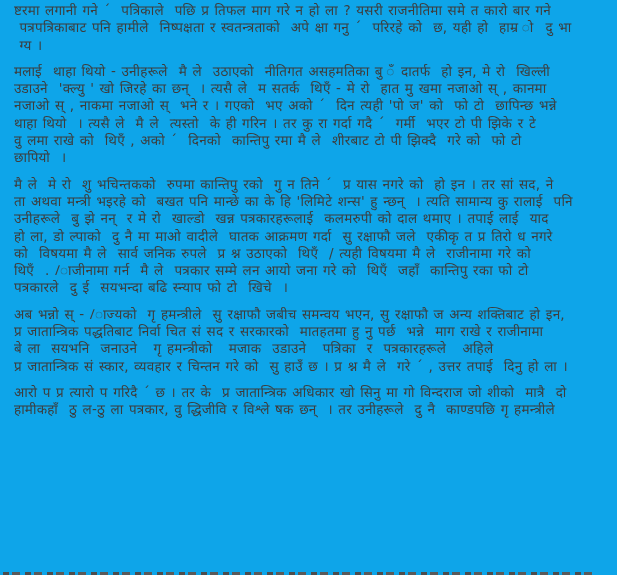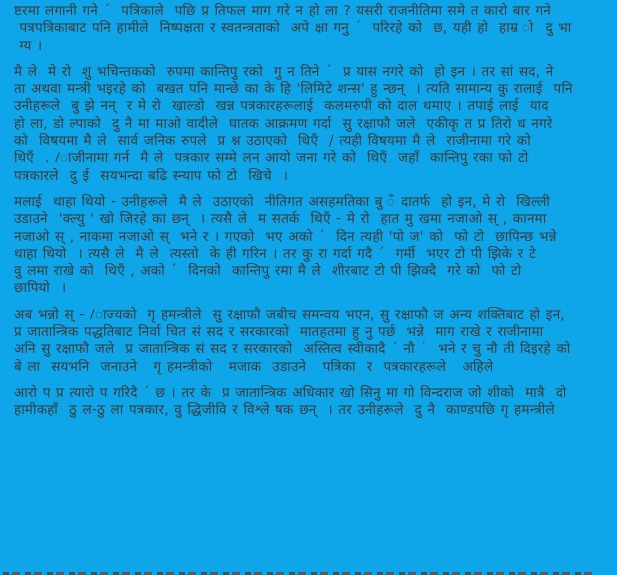--- a/index.html
+++ b/index.html
@@ -41,41 +41,41 @@
 <body>
 
 <div class="page">
   <div class="doc-body" style="color: rgb(61, 61, 61);">
       <div class="para">
         <div class="line">ष्टरमा लगानी गने ˊ  पत्रिकाले  पछि प्र तिफल माग गरे न हो ला ? यसरी राजनीतिमा समे त कारो बार गने</div>
         <div class="line"> पत्रपत्रिकाबाट पनि हामीले  निष्पक्षता र स्वतन्त्रताको  अपे क्षा गनु ˊ  परिरहे को  छ, यही हो  हाम्र ो  दु भा</div>
         <div class="line"> ग्य ।</div>
       </div>
       <div class="para">
+        <div class="line">मलाई  थाहा थियो - उनीहरूले  मै ले  उठाएको  नीतिगत असहमतिका बु ँ दातर्फ  हो इन, मे रो  खिल्ली</div>
+        <div class="line">उडाउने  'क्ल्यु ' खो जिरहे का छन्  । त्यसै ले  म सतर्क  थिएँ - मे रो  हात मु खमा नजाओ स् , कानमा</div>
+        <div class="line">नजाओ स् , नाकमा नजाओ स्  भने र । गएको  भए अको ˊ  दिन त्यही 'पो ज' को  फो टो  छापिन्छ भन्ने</div>
+        <div class="line">थाहा थियो  । त्यसै ले  मै ले  त्यस्तो  के ही गरिन । तर कु रा गर्दा गदै ˊ  गर्मी  भएर टो पी झिके र टे</div>
+        <div class="line">वु लमा राखे को  थिएँ , अको ˊ  दिनको  कान्तिपु रमा मै ले  शीरबाट टो पी झिक्दै  गरे को  फो टो</div>
+        <div class="line">छापियो  ।</div>
+      </div>
+      <div class="para">
         <div class="line">मै ले  मे रो  शु भचिन्तकको  रुपमा कान्तिपु रको  गु न तिने ˊ  प्र यास नगरे को  हो इन । तर सां सद, ने</div>
         <div class="line">ता अथवा मन्त्री भइरहे को  बखत पनि मान्छे का के हि 'लिमिटे शन्स' हु न्छन्  । त्यति सामान्य कु रालाई  पनि</div>
         <div class="line">उनीहरूले  बु झे नन्  र मे रो  खाल्डो  खन्न पत्रकारहरूलाई  कलमरुपी को दाल थमाए । तपाई लाई  याद</div>
         <div class="line">हो ला, डो ल्पाको  दु नै मा माओ वादीले  घातक आक्रमण गर्दा  सु रक्षाफौ जले  एकीकृ त प्र तिरो ध नगरे</div>
         <div class="line">को  विषयमा मै ले  सार्व जनिक रुपले  प्र श्न उठाएको  थिएँ  / त्यही विषयमा मै ले  राजीनामा गरे को</div>
         <div class="line">थिएँ  . /ाजीनामा गर्न  मै ले  पत्रकार सम्मे लन आयो जना गरे को  थिएँ  जहाँ  कान्तिपु रका फो टो</div>
         <div class="line">पत्रकारले  दु ई  सयभन्दा बढि स्न्याप फो टो  खिचे  ।</div>
       </div>
       <div class="para">
-        <div class="line">मलाई  थाहा थियो - उनीहरूले  मै ले  उठाएको  नीतिगत असहमतिका बु ँ दातर्फ  हो इन, मे रो  खिल्ली</div>
-        <div class="line">उडाउने  'क्ल्यु ' खो जिरहे का छन्  । त्यसै ले  म सतर्क  थिएँ - मे रो  हात मु खमा नजाओ स् , कानमा</div>
-        <div class="line">नजाओ स् , नाकमा नजाओ स्  भने र । गएको  भए अको ˊ  दिन त्यही 'पो ज' को  फो टो  छापिन्छ भन्ने</div>
-        <div class="line">थाहा थियो  । त्यसै ले  मै ले  त्यस्तो  के ही गरिन । तर कु रा गर्दा गदै ˊ  गर्मी  भएर टो पी झिके र टे</div>
-        <div class="line">वु लमा राखे को  थिएँ , अको ˊ  दिनको  कान्तिपु रमा मै ले  शीरबाट टो पी झिक्दै  गरे को  फो टो</div>
-        <div class="line">छापियो  ।</div>
-      </div>
-      <div class="para">
         <div class="line">अब भन्नो स् - /ाज्यको  गृ हमन्त्रीले  सु रक्षाफौ जबीच समन्वय भएन, सु रक्षाफौ ज अन्य शक्तिबाट हो इन,</div>
         <div class="line">प्र जातान्त्रिक पद्धतिबाट निर्वा चित सं सद र सरकारको  मातहतमा हु नु पर्छ  भन्ने  माग राखे र राजीनामा</div>
-        <div class="line">अनि सु रक्षाफौ जले  प्र जातान्त्रिक सं सद र सरकारको  अस्तित्व स्वीकादै ˊ नौ ˙  भने र चु नौ ती दिइरहे को</div>
         <div class="line">बे ला  सयभनि  जनाउने   गृ हमन्त्रीको   मजाक  उडाउने   पत्रिका  र  पत्रकारहरूले   अहिले</div>
+        <div class="line">प्र जातान्त्रिक सं स्कार, व्यवहार र चिन्तन गरे को  सु हाउँ छ । प्र श्न मै ले  गरे ˊ , उत्तर तपाई  दिनु हो ला ।</div>
       </div>
       <div class="para">
         <div class="line">आरो प प्र त्यारो प गरिदै ˊ छ । तर के  प्र जातान्त्रिक अधिकार खो सिनु मा गो विन्दराज जो शीको  मात्रै  दो</div>
         <div class="line">हामीकहाँ  ठु ल-ठु ला पत्रकार, वु द्धिजीवि र विश्ले षक छन्  । तर उनीहरूले  दु नै  काण्डपछि गृ हमन्त्रीले</div>
       </div>
     </div>
   <div class="clip-strip"></div>
 </div>
 
 </body></html>

